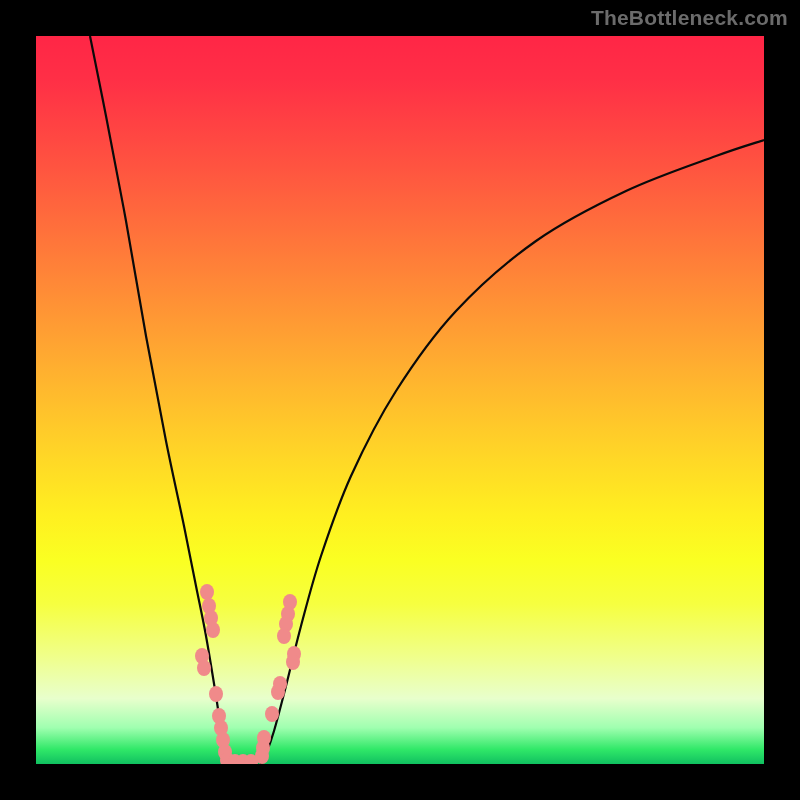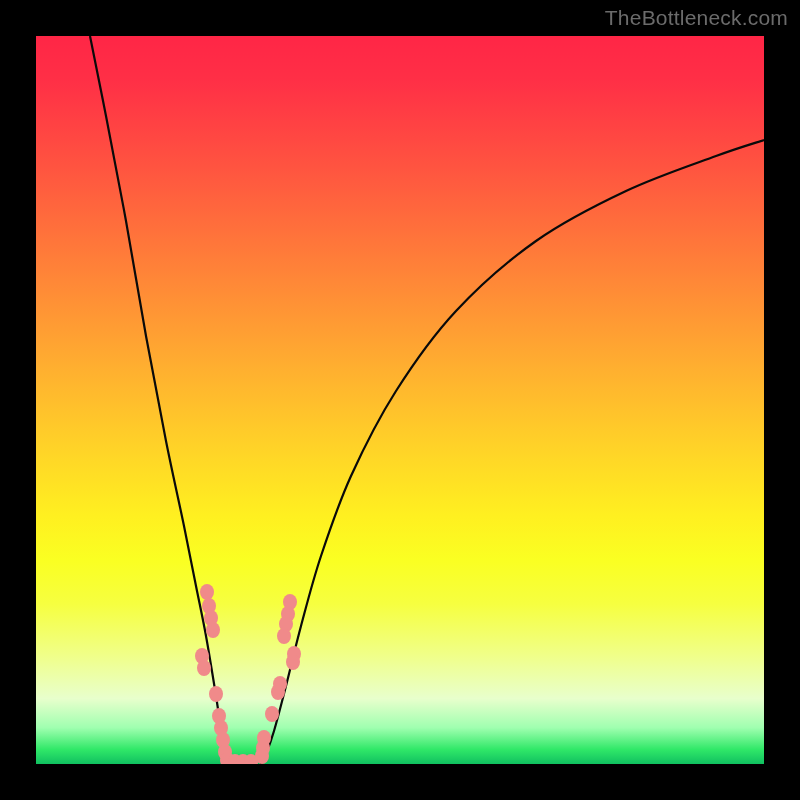--- a/index.html
+++ b/index.html
@@ -57,21 +57,21 @@
     top: 0;
     width: 728px;
     height: 728px;
   }
   .watermark {
     position: absolute;
     top: 6px;
     right: 12px;
     color: #6b6b6b;
     font-size: 21px;
-    font-weight: 400;
+    font-weight: 700;
     letter-spacing: 0.2px;
   }
 </style>
 </head>
 <body>
 
 <div class="frame">
 
   <div class="plot-area">
     <div class="gradient-bg"></div>

